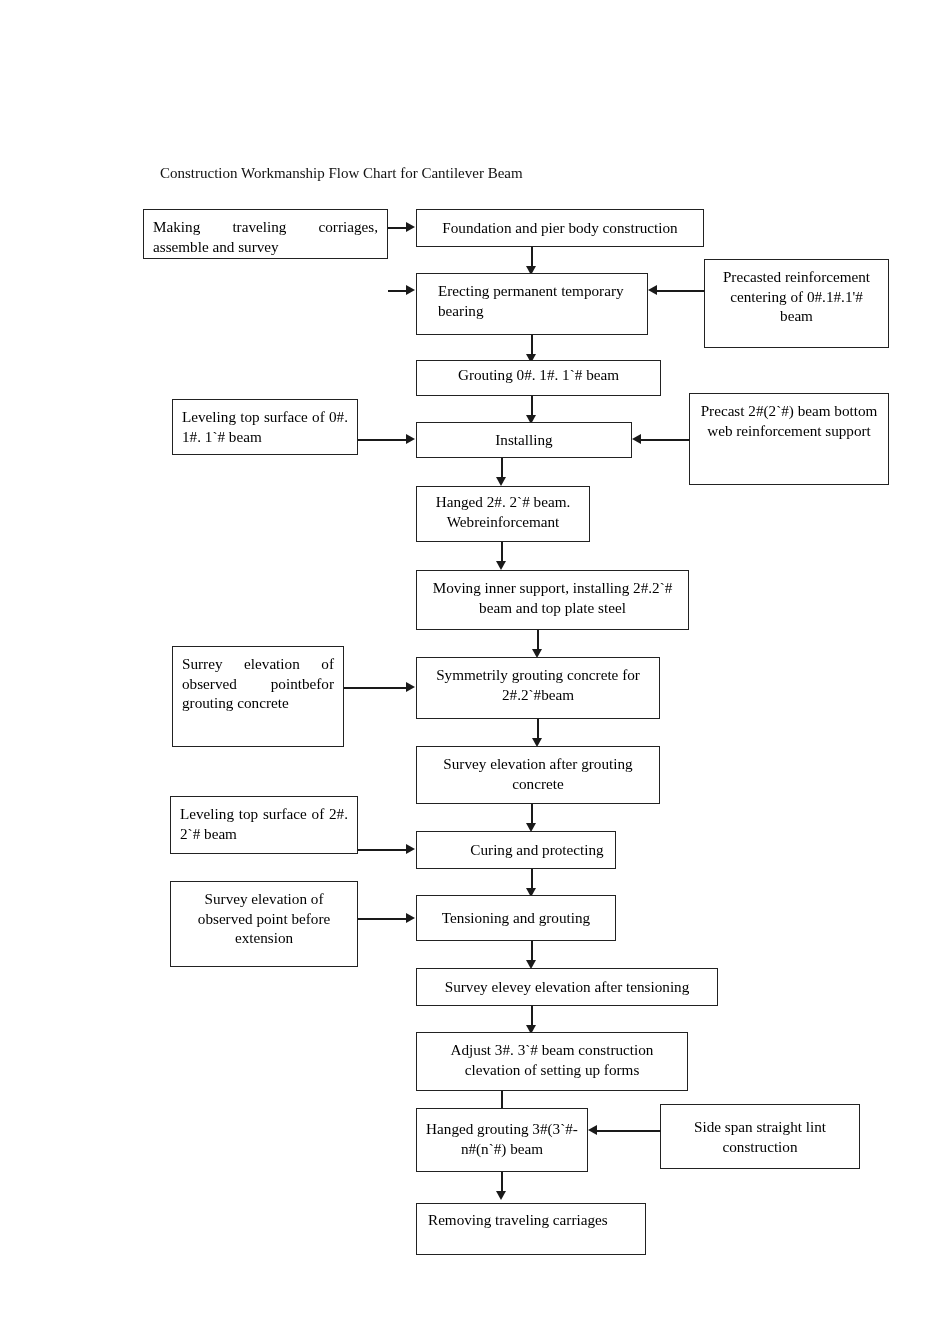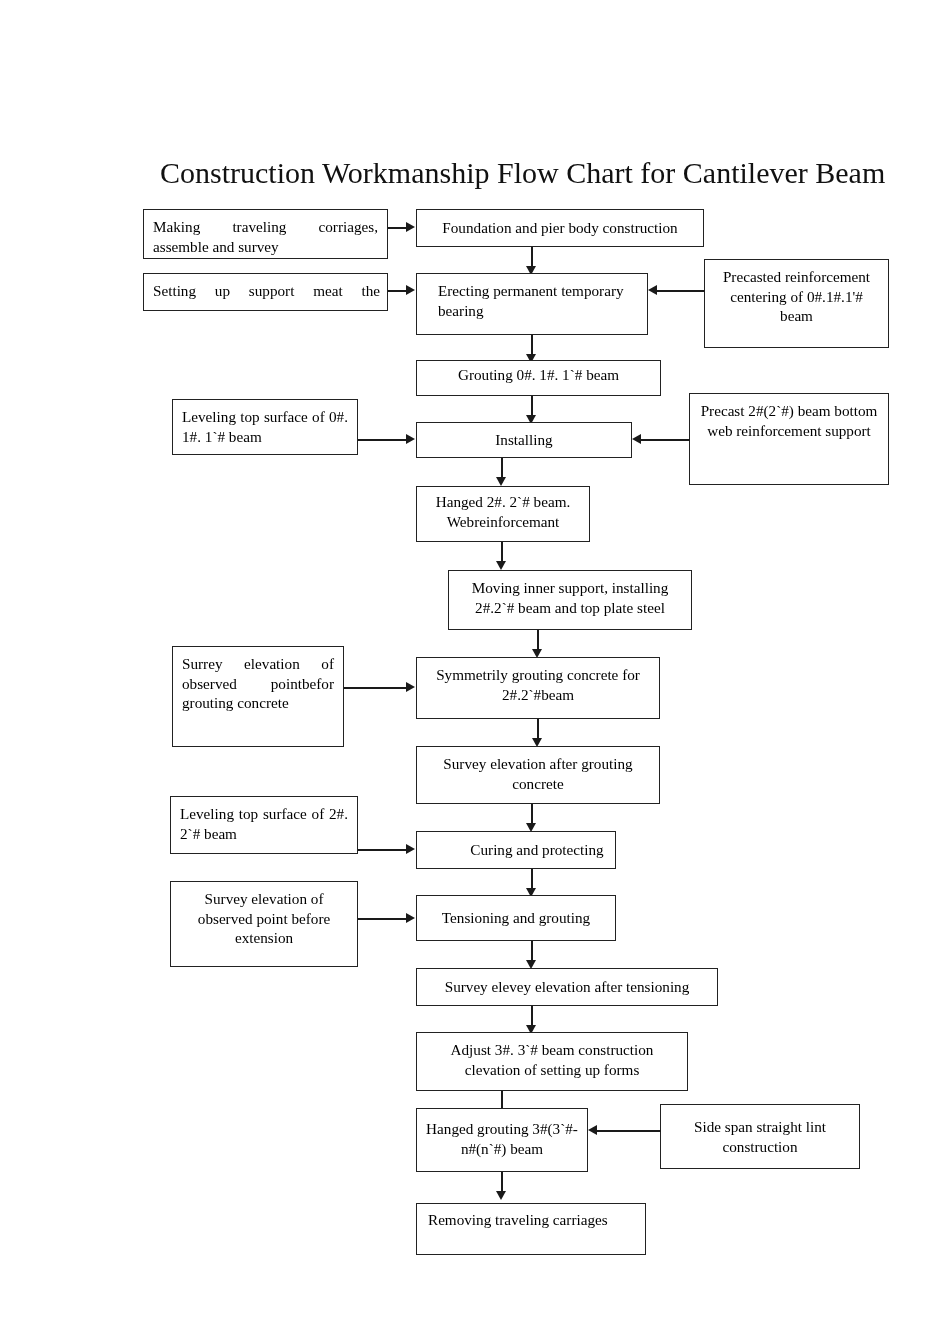--- a/index.html
+++ b/index.html
@@ -16,21 +16,21 @@
     width: 950px;
     height: 1344px;
     background: #ffffff;
     overflow: hidden;
   }
   #chart-title {
     position: absolute;
     left: 160px;
     top: 158px;
     width: 660px;
-    font-size: 30px;
+    font-size: 15px;
     line-height: 30px;
     color: #111111;
     white-space: nowrap;
   }
   .node {
     position: absolute;
     box-sizing: border-box;
     border: 1.4px solid #222222;
     background: #ffffff;
     font-size: 15.2px;
@@ -121,23 +121,20 @@
   <div class="node justify" style="left:143px; top:209px; width:245px; height:50px;">
     <span class="txt">Making traveling corriages, assemble and survey</span>
   </div>
 
   <div class="hline" style="left:388px; top:227px; width:19px;"></div>
   <div class="arrow-right" style="left:406px; top:222px;"></div>
 
   <div class="vline" style="left:531px; top:247px; height:22px;"></div>
   <div class="arrow-down" style="left:526px; top:266px;"></div>
 
-  <div class="node leftpad" style="left:143px; top:273px; width:245px; height:38px;">
-    <span class="txt" style="text-align:justify; text-align-last:justify;">Setting up support meat the</span>
-  </div>
 
   <div class="node leftpad" style="left:416px; top:273px; width:232px; height:62px;padding-left:12px;">
     <span class="txt">Erecting permanent temporary bearing</span>
   </div>
 
   <div class="hline" style="left:388px; top:290px; width:19px;"></div>
   <div class="arrow-right" style="left:406px; top:285px;"></div>
 
   <div class="node center" style="left:704px; top:259px; width:185px; height:89px;">
     <span class="txt">Precasted reinforcement centering of 0#.1#.1'# beam</span>
@@ -177,21 +174,21 @@
   <div class="vline" style="left:501px; top:458px; height:21px;"></div>
   <div class="arrow-down" style="left:496px; top:477px;"></div>
 
   <div class="node center" style="left:416px; top:486px; width:174px; height:56px;">
     <span class="txt" style="padding-top:5px;text-align:center;">Hanged 2#. 2`# beam. Webreinforcemant</span>
   </div>
 
   <div class="vline" style="left:501px; top:542px; height:22px;"></div>
   <div class="arrow-down" style="left:496px; top:561px;"></div>
 
-  <div class="node center" style="left:416px; top:570px; width:244px; height:60px;margin-left:32px;">
+  <div class="node center" style="left:416px; top:570px; width:273px; height:60px;">
     <span class="txt">Moving inner support, installing 2#.2`# beam and top plate steel</span>
   </div>
 
   <div class="vline" style="left:537px; top:630px; height:22px;"></div>
   <div class="arrow-down" style="left:532px; top:649px;"></div>
 
   <div class="node justify" style="left:172px; top:646px; width:172px; height:101px;">
     <span class="txt">Surrey elevation of observed pointbefor grouting concrete</span>
   </div>
 

